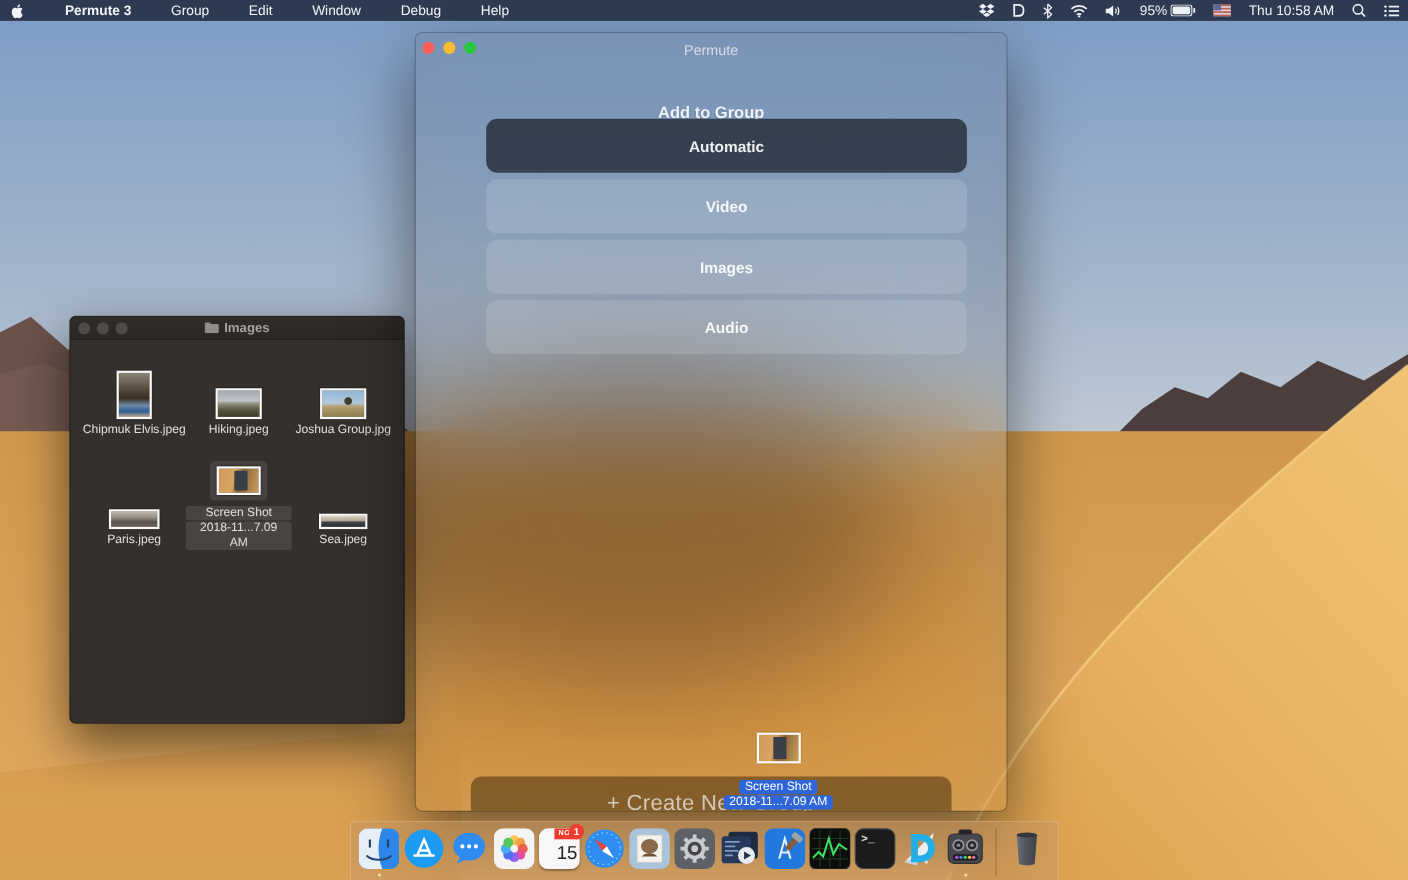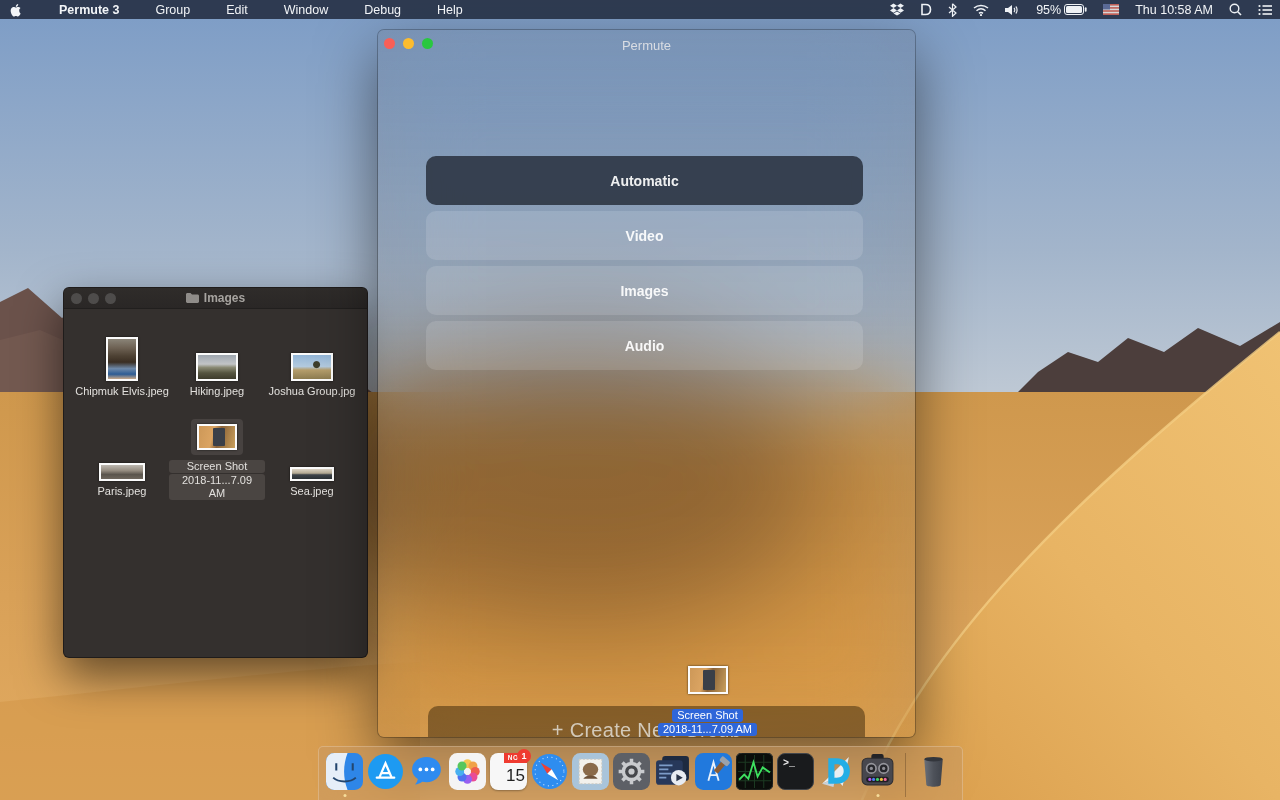--- a/index.html
+++ b/index.html
@@ -59,21 +59,21 @@
     background:linear-gradient(180deg, rgba(112,128,150,0.42) 0%, rgba(120,120,118,0.28) 45%, rgba(150,115,70,0.22) 100%);
     -webkit-backdrop-filter:blur(45px) saturate(130%); backdrop-filter:blur(45px) saturate(130%);
     box-shadow:0 24px 60px rgba(0,0,0,0.5), 0 0 0 1px rgba(0,0,0,0.25); }
   .ptitlebar { position:relative; height:26px; display:flex; align-items:center; justify-content:center; }
   .plights { position:absolute; left:6px; top:8px; display:flex; gap:8px; }
   .plight { width:11px; height:11px; border-radius:50%; }
   .pl-red { background:#f95f57; } .pl-yellow { background:#fdbc2e; } .pl-green { background:#29c73f; }
   .ptitle { color:#d9dde3; font-size:13px; margin-top:4px; }
   .pheader { text-align:center; color:#f0f2f5; font-size:15px; font-weight:bold; margin-top:38px;
     text-shadow:0 1px 2px rgba(0,0,0,0.2); }
-  .group-list { position:absolute; left:48px; top:78px; width:437px;margin-top:48px; }
+  .group-list { position:absolute; left:64px; top:78px; width:437px; }
   .gbtn { height:49px; border-radius:10px; margin-bottom:6px; display:flex; align-items:center;
     justify-content:center; font-size:14px; font-weight:bold; color:rgba(255,255,255,0.92);
     background:rgba(255,255,255,0.13); cursor:default; }
   .gbtn.active { background:rgba(49,58,72,0.94); }
   .create-btn { position:absolute; left:50px; top:652px; width:437px; height:49px; border-radius:10px;
     background:rgba(56,35,8,0.50); display:flex; align-items:center; justify-content:center;
     font-size:20px; font-weight:normal; color:#d2c9ba; letter-spacing:0.3px;margin-top:24px; }
 
   
   .ghost { position:absolute; left:640px; top:666px; width:135px; z-index:40;
@@ -282,20 +282,21 @@
 
   <div class="permute">
     <div class="ptitlebar">
       <div class="plights">
         <div class="plight pl-red"></div>
         <div class="plight pl-yellow"></div>
         <div class="plight pl-green"></div>
       </div>
       <div class="ptitle">Permute</div>
     </div>
+    <div class="pheader">Add to Group</div>
     <div class="group-list">
       <div class="gbtn active">Automatic</div>
       <div class="gbtn">Video</div>
       <div class="gbtn">Images</div>
       <div class="gbtn">Audio</div>
     </div>
     <div class="create-btn">+  Create New Group</div>
   </div>
 
   <div class="ghost">

